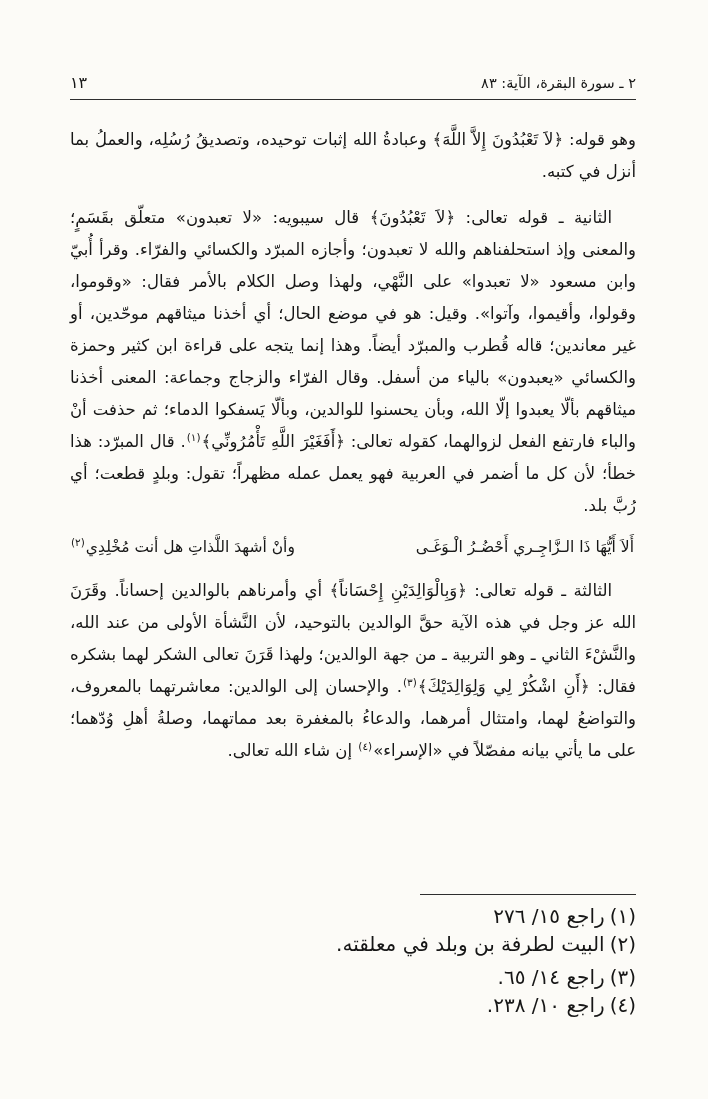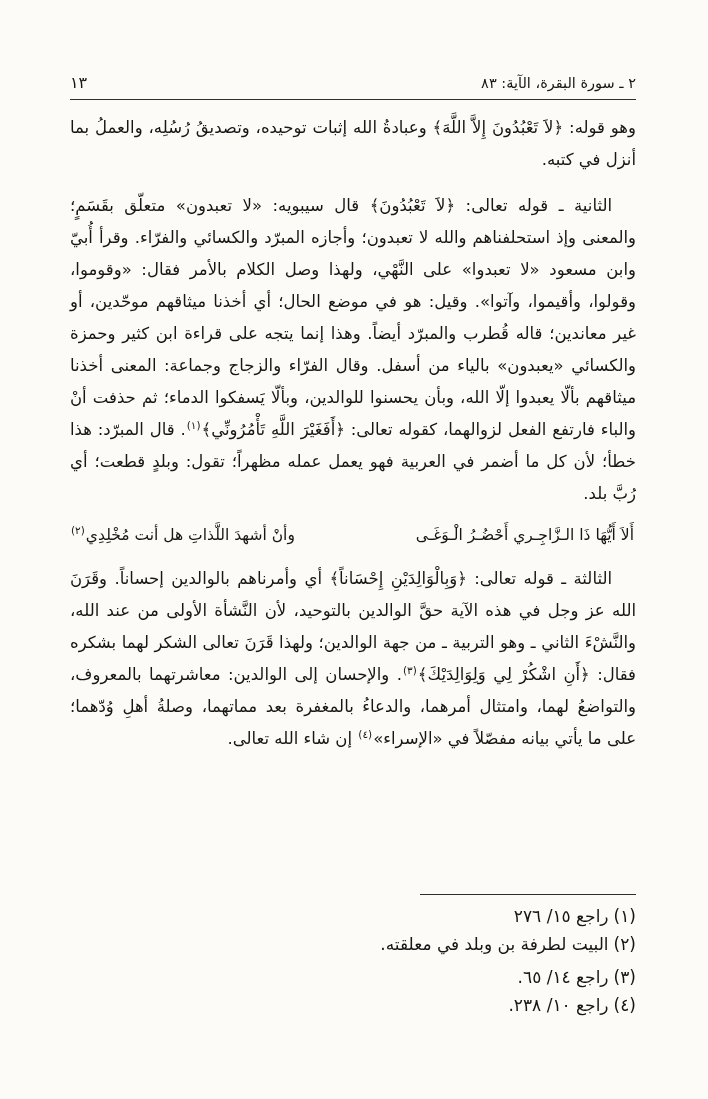--- a/index.html
+++ b/index.html
@@ -27,21 +27,21 @@
     font-size: 14.5px;
   }
   .chapter-title { font-weight: 400; letter-spacing: 0.2px; }
   .page-number { font-size: 16px; margin-top: 37px; }
   .header-rule {
     border-top: 1.4px solid #2e2e2e;
     margin-top: 7px;
     width: 100%;
   }
   .body-text {
-    margin-top: 12px;
+    margin-top: 24px;
     font-size: 16.5px;
     line-height: 32px;
     text-align: justify;
     text-justify: inter-word;
   }
   .para { margin: 0 0 9px 0; text-indent: 24px; }
   .para.first { text-indent: 0; margin-bottom: 14px; }
   .body-text p:last-child { margin-bottom: 0; }
   .fn-ref {
     font-size: 10.5px;
@@ -52,21 +52,21 @@
   .poetry {
     display: flex;
     justify-content: space-between;
     align-items: baseline;
     white-space: nowrap;
     font-size: 15.5px;
     margin: 7px 2px 12px 0;
   }
   .footnotes {
     margin-top: auto;
-    font-size: 17px;
+    font-size: 20px;
     line-height: 25px;
   }
   .fn-rule {
     width: 216px;
     border-top: 1.2px solid #2e2e2e;
     margin: 0 0 9px auto;
   }
   .fn-item { margin-bottom: 3px; }
   .fn-item.gap-above { margin-top: 8px; }
   .fn-marker { margin-left: 5px; }

